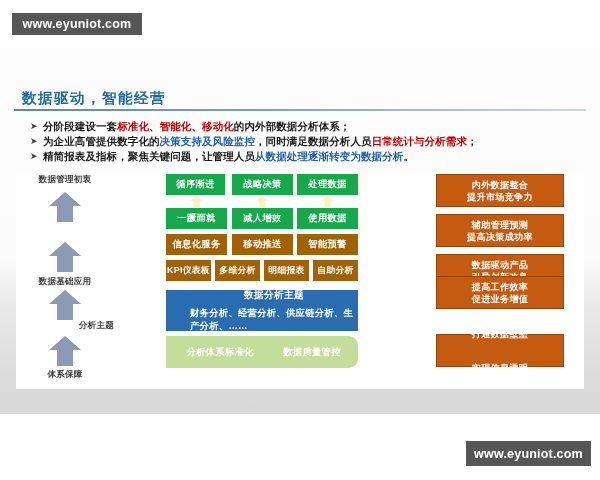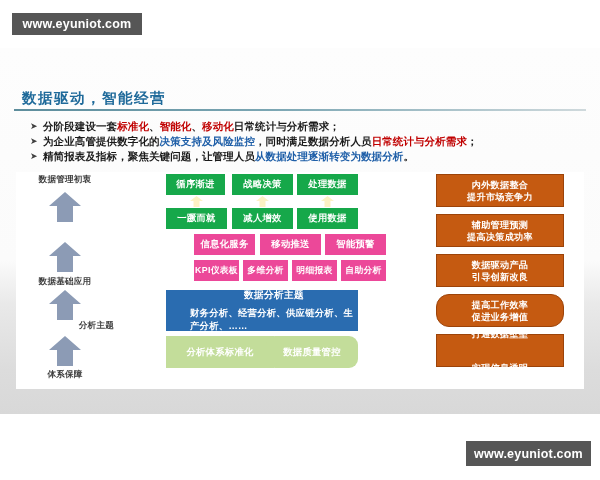--- a/index.html
+++ b/index.html
@@ -138,21 +138,21 @@
     align-items: center;
     justify-content: center;
     text-align: center;
     color: #ffffff;
     font-size: 9.3px;
     font-weight: bold;
     letter-spacing: 0.3px;
     box-sizing: border-box;
   }
   .green-dark { background: #16a84a; }
-  .green-mid  { background: #ec4899; margin-left: 28px; }
+  .green-mid  { background: #a16207; }
   .green-pale { background: #c3dd9a; color: #ffffff; }
 
   .blue-topic {
     position: absolute;
     background: #2a6cb0;
     box-sizing: border-box;
     display: flex;
     flex-direction: column;
     align-items: center;
     justify-content: center;
@@ -238,21 +238,21 @@
 </div>
 
 <div class="slide">
 
   <div class="slide-title">数据驱动，智能经营</div>
   <div class="title-rule"></div>
 
   <div class="bullets" id="bullet-list">
       <div class="bullet">
         <span class="marker">➤</span>
-        <span class="txt"><span>分阶段建设一套</span><span class="hl-red">标准化</span><span>、</span><span class="hl-red">智能化</span><span>、</span><span class="hl-red">移动化</span><span>日常统计与分析需求；</span></span>
+        <span class="txt"><span>分阶段建设一套</span><span class="hl-red">标准化</span><span>、</span><span class="hl-red">智能化</span><span>、</span><span class="hl-red">移动化</span><span>的内外部数据分析体系；</span></span>
       </div>
       <div class="bullet">
         <span class="marker">➤</span>
         <span class="txt"><span>为企业高管提供数字化的</span><span class="hl-blue">决策支持及风险监控</span><span>，同时满足数据分析人员</span><span class="hl-red">日常统计与分析需求</span><span>；</span></span>
       </div>
       <div class="bullet">
         <span class="marker">➤</span>
         <span class="txt"><span>精简报表及指标，聚焦关键问题，让管理人员</span><span class="hl-blue">从数据处理逐渐转变为数据分析</span><span>。</span></span>
       </div>
     </div>
@@ -334,21 +334,21 @@
           <div>提升市场竞争力</div>
         </div>
         <div class="outcome" style="top: 42px;">
           <div>辅助管理预测</div>
           <div>提高决策成功率</div>
         </div>
         <div class="outcome" style="top: 82px;">
           <div>数据驱动产品</div>
           <div>引导创新改良</div>
         </div>
-        <div class="outcome" style="top: 122px; border-radius: 13px;">
+        <div class="outcome" style="top: 104px;">
           <div>提高工作效率</div>
           <div>促进业务增值</div>
         </div>
         <div class="outcome" style="top: 162px; gap: 22px;">
           <div>打通数据壁垒</div>
           <div>实现信息透明</div>
         </div>
       </div>
   </div>
 

